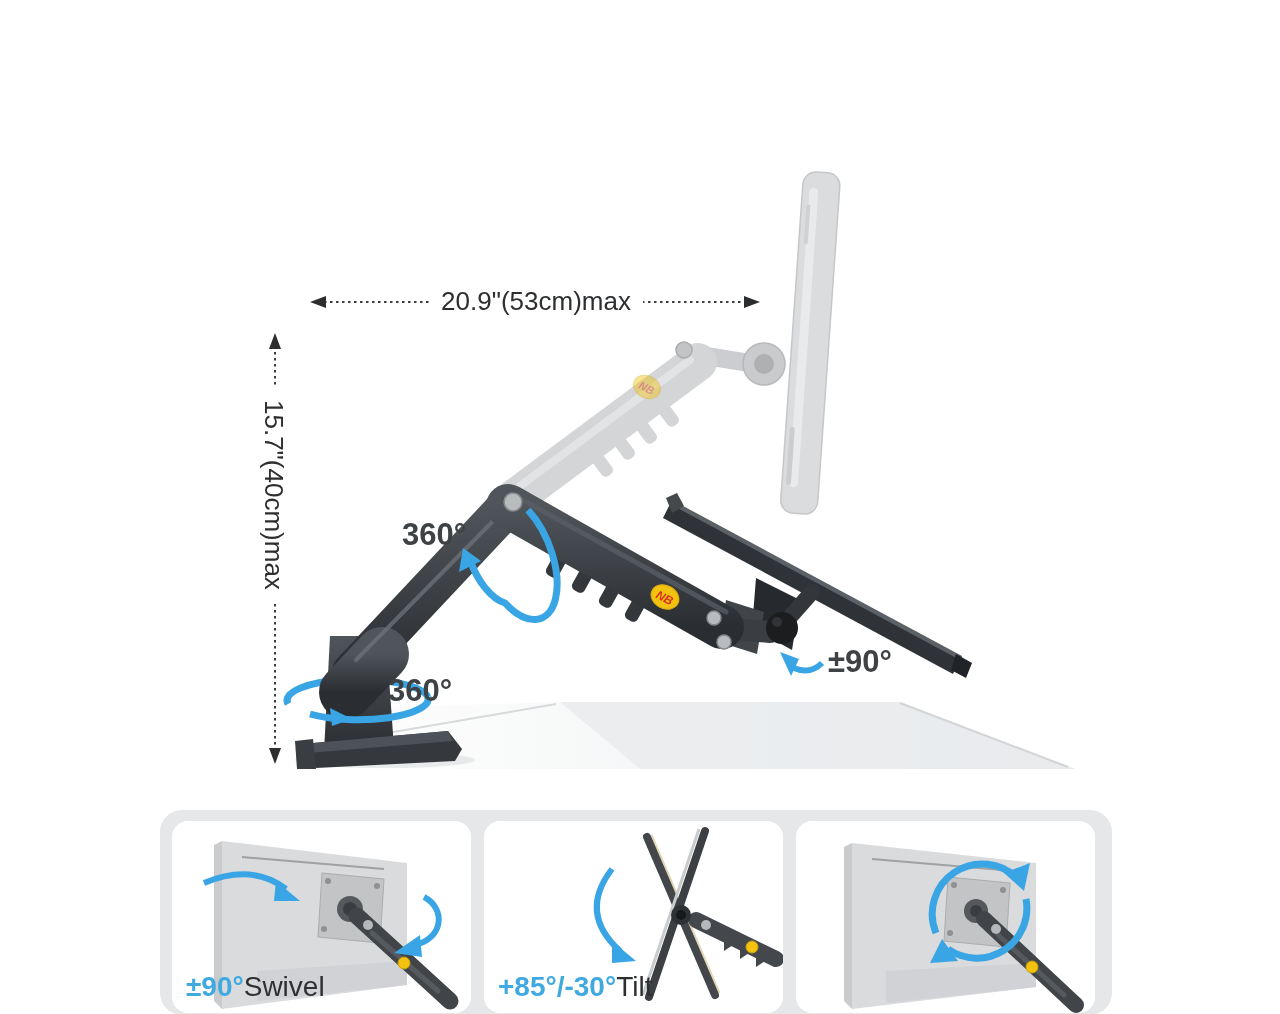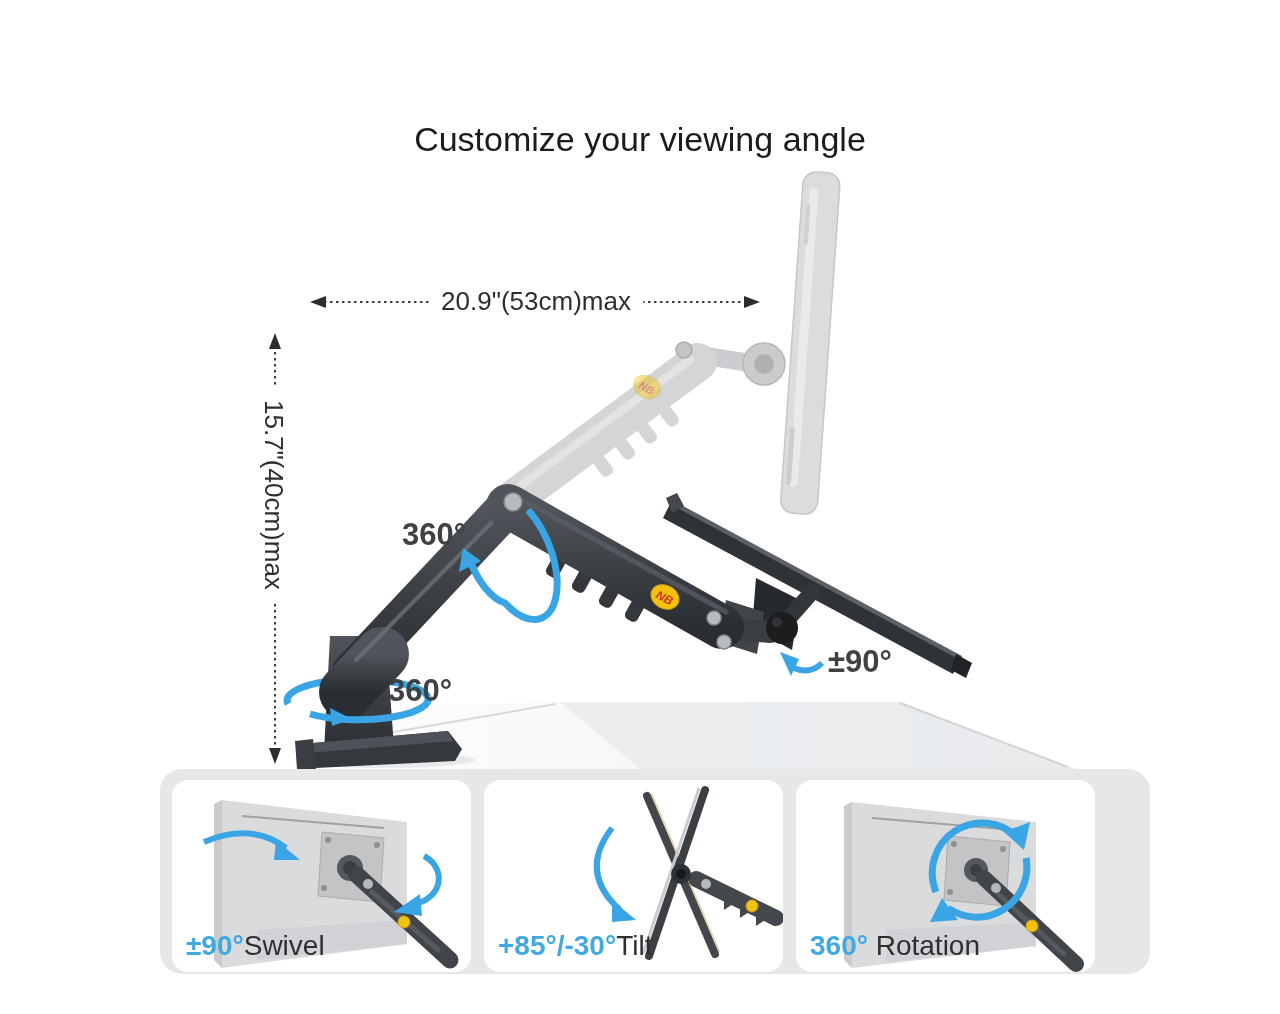--- a/index.html
+++ b/index.html
@@ -28,22 +28,22 @@
     writing-mode:vertical-rl;background:#fff;padding:12px 0;
     font-size:26px;color:#2c2e30;z-index:3;white-space:nowrap;
   }
   
   .callout{position:absolute;font-size:31px;font-weight:700;color:#3e4245;z-index:3;}
   .co-elbow{left:402px;top:517px;}
   .co-base{left:388px;top:673px;}
   .co-tray{left:828px;top:644px;}
   
   .strip{
-    position:absolute;left:160px;top:769px;width:952px;height:205px;
-    background:#e5e7e9;border-radius:22px;z-index:1;padding-left:38px;
+    position:absolute;left:160px;top:810px;width:952px;height:205px;
+    background:#e5e7e9;border-radius:22px;z-index:1;
   }
   .card{
     position:absolute;top:11px;width:299px;height:192px;background:#ffffff;
     border-radius:16px;overflow:hidden;
   }
   .card-1{left:12px;} .card-2{left:324px;} .card-3{left:636px;}
   .card svg{position:absolute;left:0;top:0;}
   .feat-label{
     position:absolute;left:14px;bottom:10px;font-size:28px;z-index:2;white-space:nowrap;
   }
@@ -170,21 +170,20 @@
       <path d="M528,510 A27,52 -22 0 1 505,603 A27,52 -22 0 1 470,560" stroke="#3aa5e4" stroke-width="7" fill="none"></path>
       <polygon points="463,548 459,572 481,561" fill="#3aa5e4"></polygon>
     </g>
 
     <g>
       <path d="M822,663 Q810,675 794,668" stroke="#3aa5e4" stroke-width="6" fill="none"></path>
       <polygon points="780,652 799,659 791,676" fill="#3aa5e4"></polygon>
     </g>
   </svg>
 
-  <div class="subtitle">Customize your viewing angle</div>
 
   <div class="dim-h">20.9"(53cm)max</div>
   <div class="dim-v">15.7"(40cm)max</div>
 
   <div class="callout co-elbow">360°</div>
   <div class="callout co-base">360°</div>
   <div class="callout co-tray">±90°</div>
 
   <div class="strip">
 
@@ -262,19 +261,16 @@
         <path d="M202,114 L268,174" stroke="#5a5f64" stroke-width="5" stroke-linecap="round" fill="none" opacity="0.8"></path>
         <circle cx="200" cy="108" r="5" fill="#b6b9bb"></circle>
         <circle cx="236" cy="146" r="6" fill="#f2c20f" stroke="#c9a00c"></circle>
         <g>
           <path d="M140,112 A50,50 0 0 1 222,58" stroke="#3aa5e4" stroke-width="7" fill="none"></path>
           <polygon points="234,42 208,52 228,70" fill="#3aa5e4"></polygon>
           <path d="M230,78 A50,50 0 0 1 152,128" stroke="#3aa5e4" stroke-width="7" fill="none"></path>
           <polygon points="134,142 162,140 146,118" fill="#3aa5e4"></polygon>
         </g>
       </svg>
-      <div class="feat-label">
-        <span class="feat-value">360°</span><span class="feat-word"> Rotation</span>
-      </div>
     </div>
 
   </div>
 </div>
 
 </body></html>

